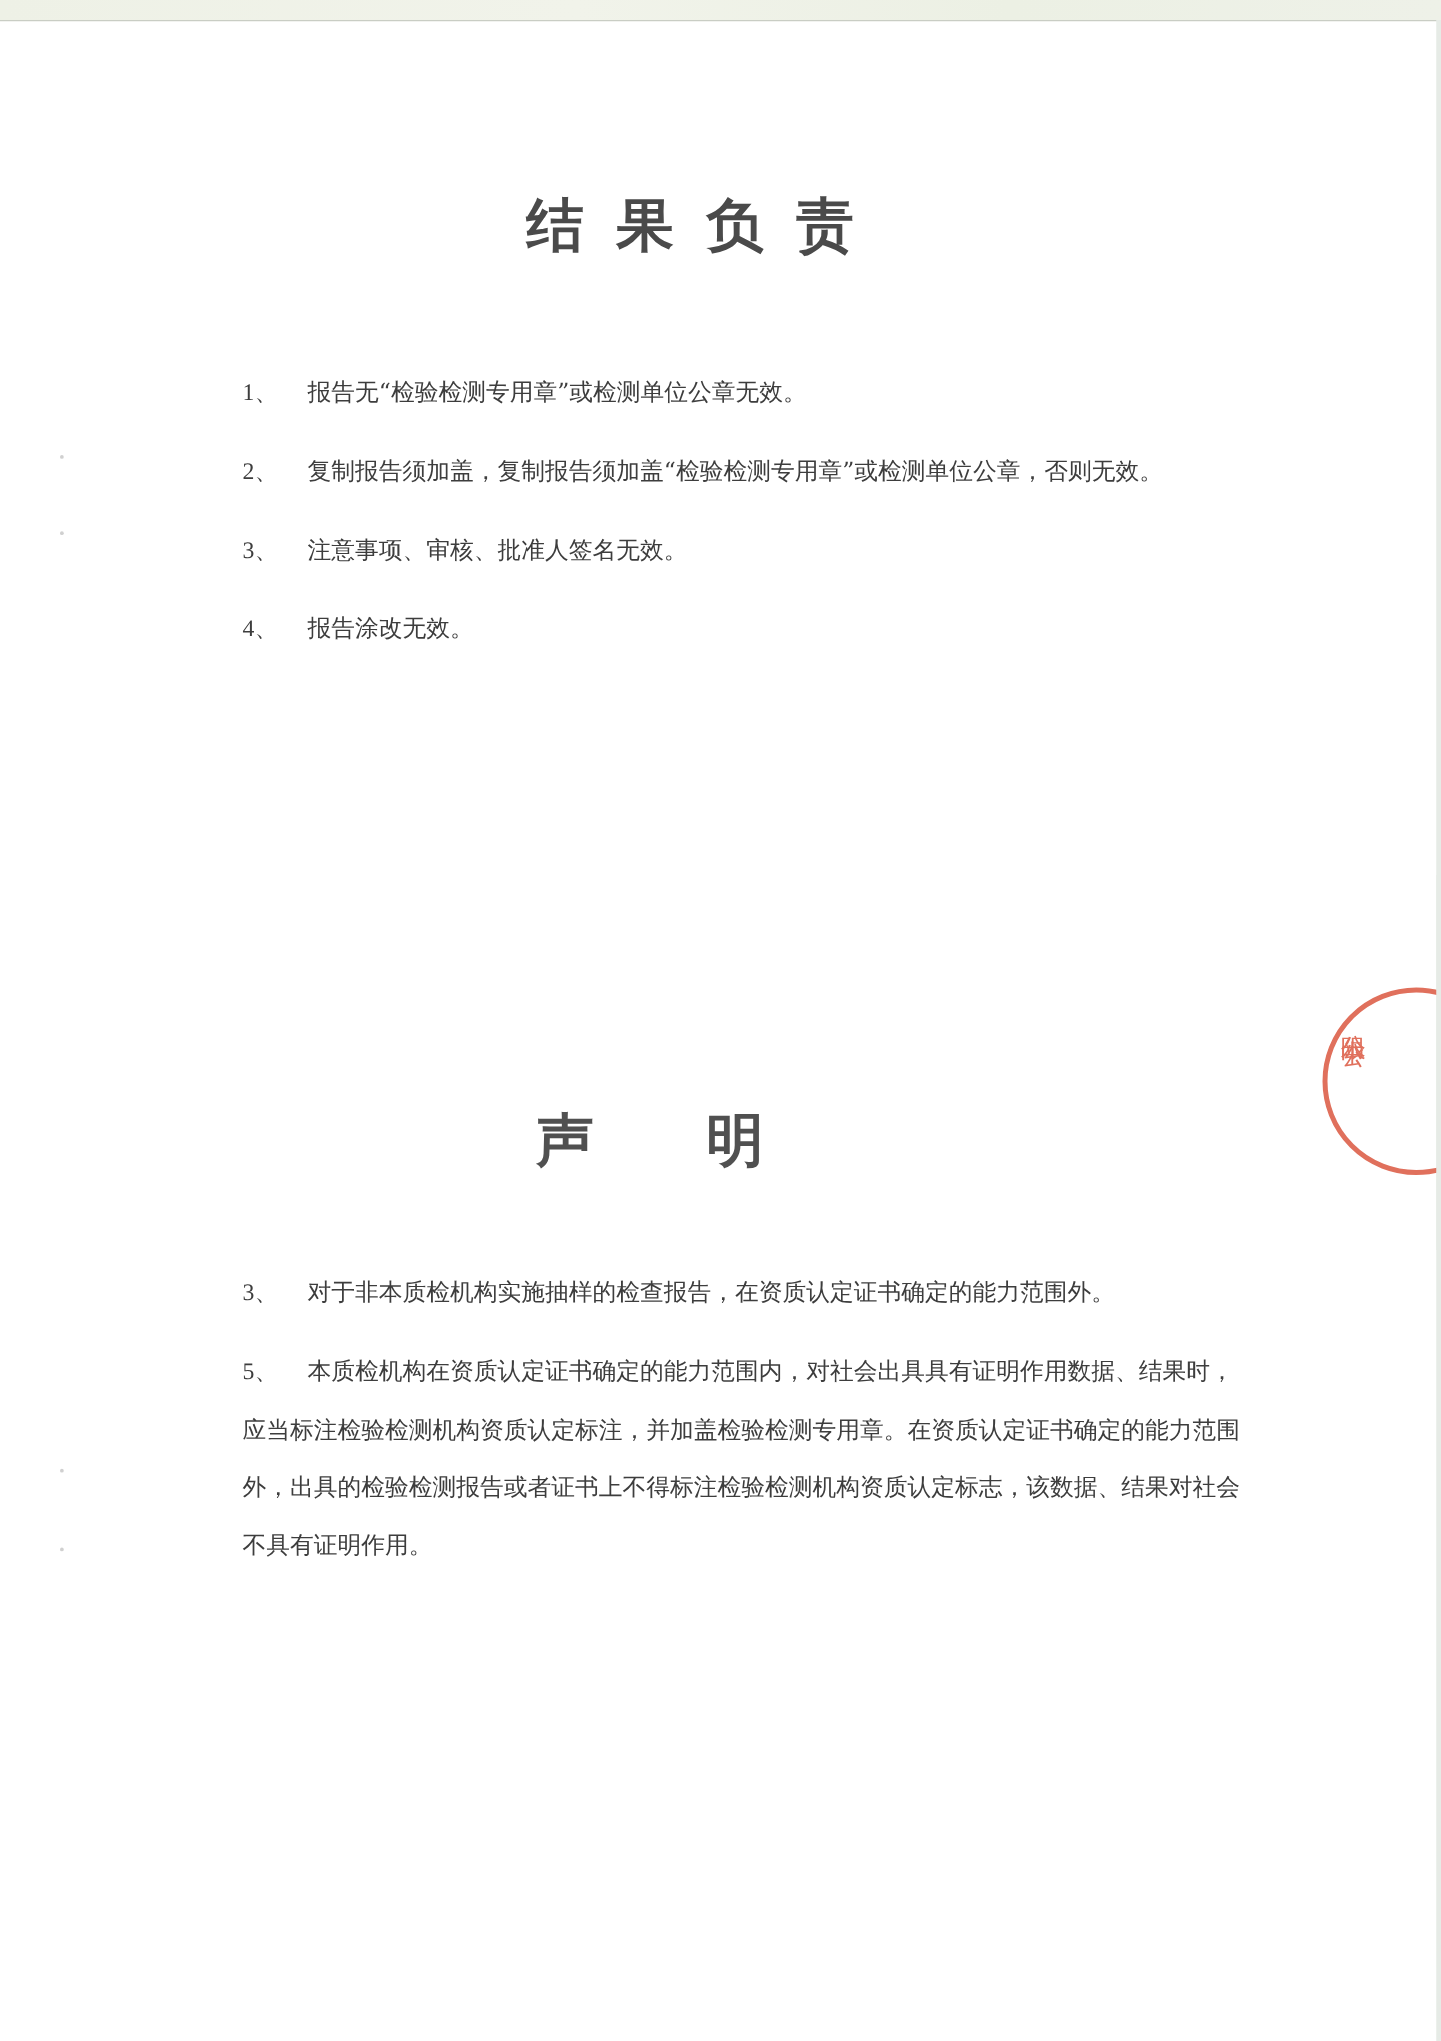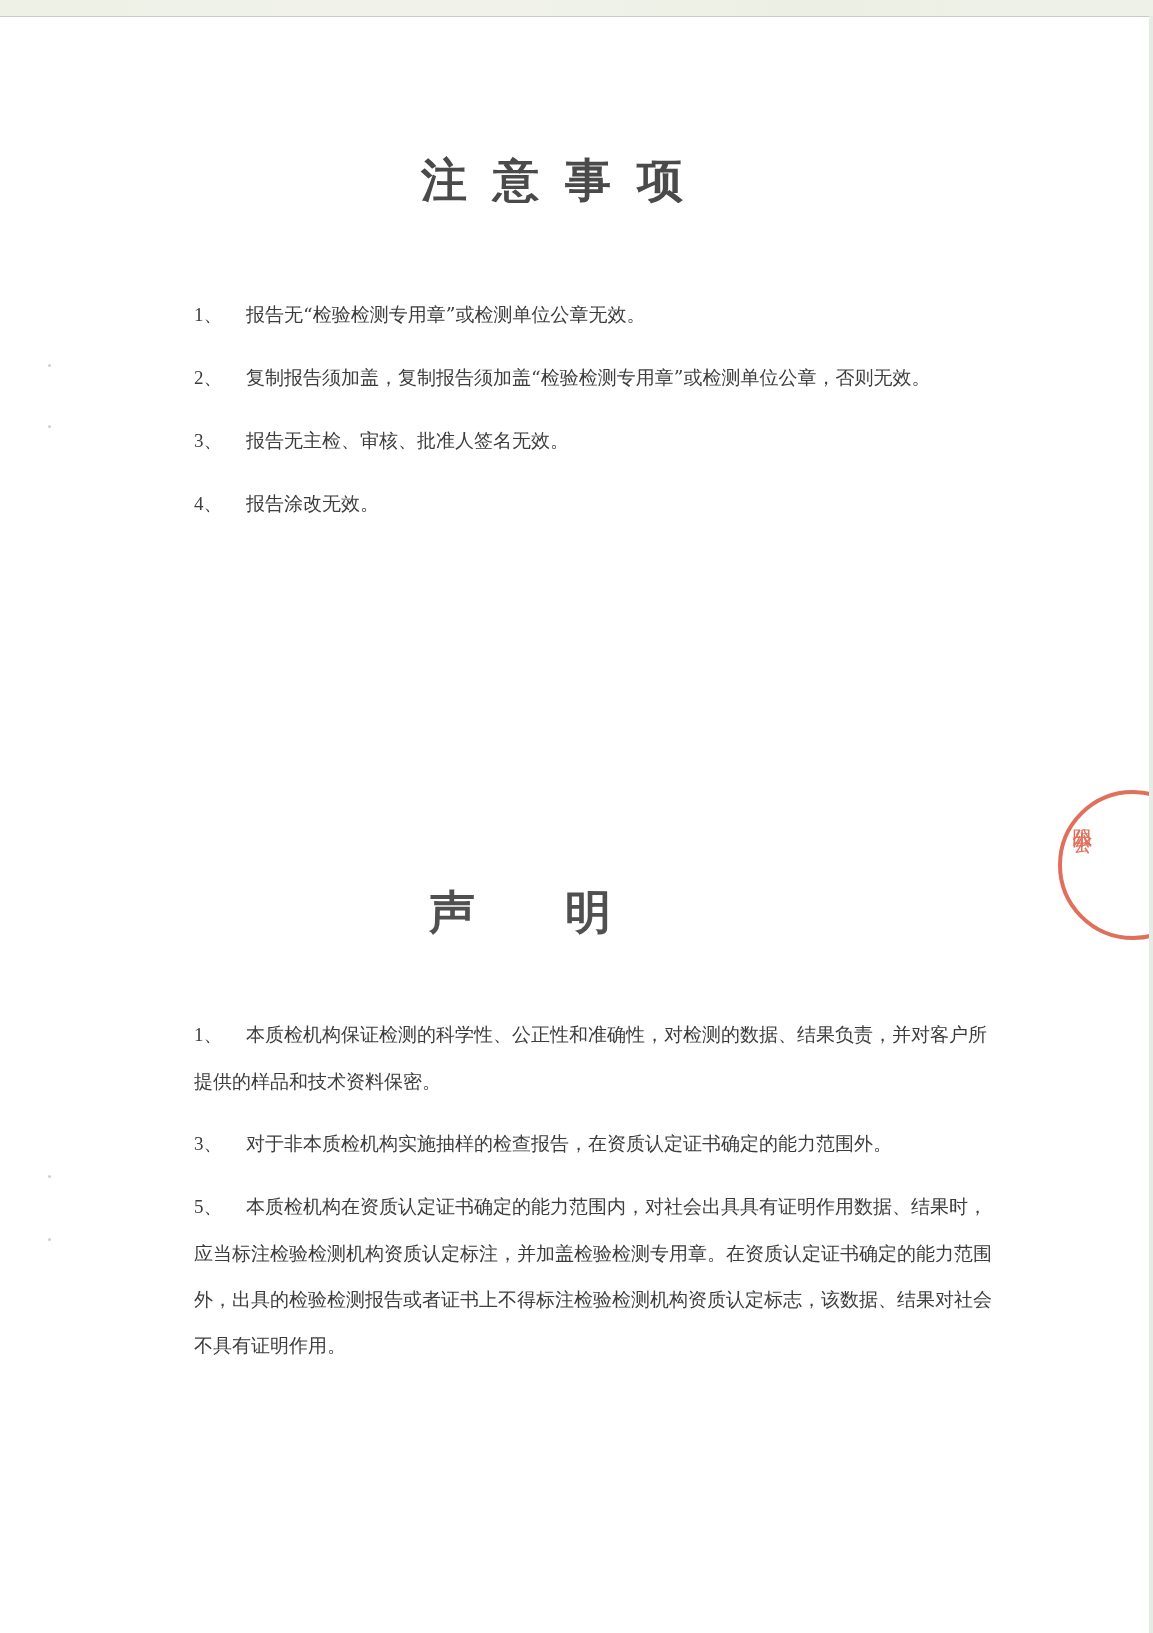--- a/index.html
+++ b/index.html
@@ -101,32 +101,31 @@
 <body>
 
 <div class="top-strip"></div>
 <div class="right-edge"></div>
 
 <div class="dot" style="left:48px;top:364px;"></div>
 <div class="dot" style="left:48px;top:425px;"></div>
 <div class="dot" style="left:48px;top:1175px;"></div>
 <div class="dot" style="left:48px;top:1238px;"></div>
 
-<h1 class="title" style="margin:0;">注意事项</h1>
+<h1 class="title" style="margin:0;">结果负责</h1>
 
 <div class="section notice">
   <p class="item"><span class="num">1、</span><span>报告无“检验检测专用章”或检测单位公章无效。</span></p>
   <p class="item"><span class="num">2、</span><span>复制报告须加盖，复制报告须加盖“检验检测专用章”或检测单位公章，否则无效。</span></p>
-  <p class="item"><span class="num">3、</span><span>报告无主检、审核、批准人签名无效。</span></p>
+  <p class="item"><span class="num">3、</span><span>注意事项、审核、批准人签名无效。</span></p>
   <p class="item"><span class="num">4、</span><span>报告涂改无效。</span></p>
 </div>
 
 <h1 class="title2" style="margin:0;font-weight:bold;">声明</h1>
 
 <div class="section statement">
-  <p class="item"><span class="num">1、</span><span>本质检机构保证检测的科学性、公正性和准确性，对检测的数据、结果负责，并对客户所提供的样品和技术资料保密。</span></p>
   <p class="item"><span class="num">3、</span><span>对于非本质检机构实施抽样的检查报告，在资质认定证书确定的能力范围外。</span></p>
   <p class="item"><span class="num">5、</span><span>本质检机构在资质认定证书确定的能力范围内，对社会出具具有证明作用数据、结果时，应当标注检验检测机构资质认定标注，并加盖检验检测专用章。在资质认定证书确定的能力范围外，出具的检验检测报告或者证书上不得标注检验检测机构资质认定标志，该数据、结果对社会不具有证明作用。</span></p>
 </div>
 
 <div class="seal"></div>
 <div class="seal-text">公限中公</div>
 <div class="seal-mask"></div>
 
 </body></html>

